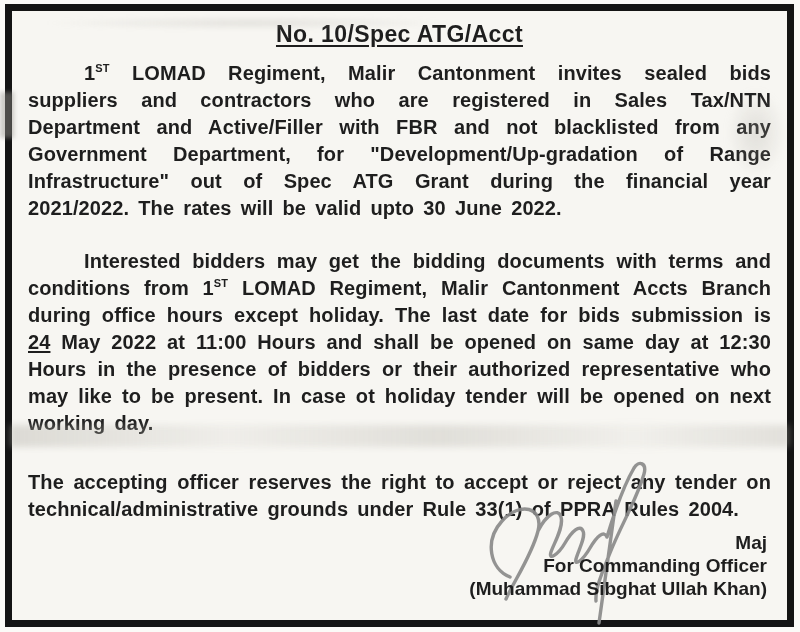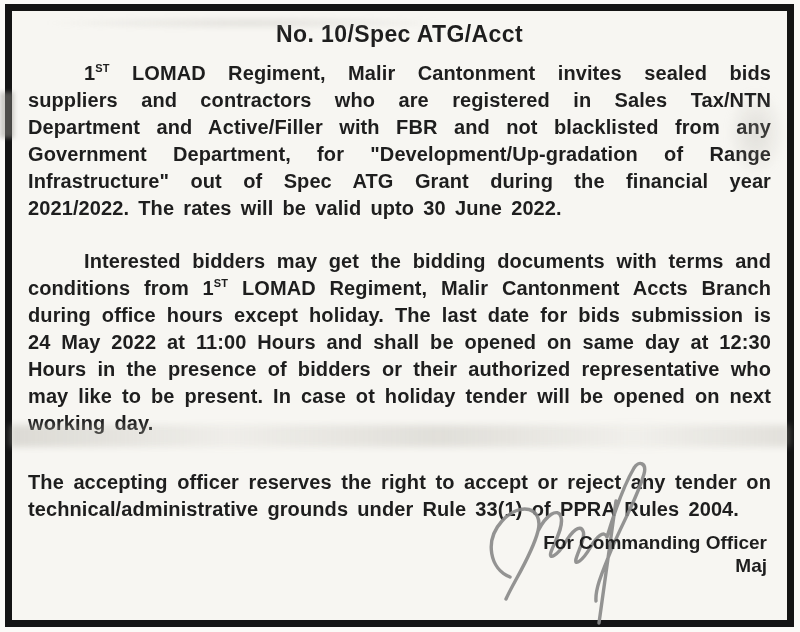--- a/index.html
+++ b/index.html
@@ -22,39 +22,40 @@
     border: 7px solid var(--border);
     background: var(--paper);
     box-sizing: border-box;
     padding: 6px 16px 0 16px;
   }
   .title {
     text-align: center;
     font-size: 23px;
     font-weight: bold;
     color: var(--ink);
+    text-decoration: underline;
     text-underline-offset: 3px;
     letter-spacing: 0.4px;
     margin: 4px 0 12px 0;
   }
   .para {
     margin: 0;
     font-size: 20px;
     font-weight: bold;
     line-height: 27px;
     color: var(--ink);
     text-align: justify;
     word-spacing: 3.5px;
     letter-spacing: 0.1px;
   }
   .para.indent { text-indent: 56px; }
   .para.gap-sm { margin-top: 26px; }
   .para.gap-lg { margin-top: 32px; }
   .para sup { font-size: 0.55em; line-height: 0; margin-top: 12px; }
-  .u-seg { text-underline-offset: 2px; }
+  .u-seg { text-decoration: underline; text-underline-offset: 2px; }
   .sig-block {
     position: relative;
     margin-top: 8px;
     text-align: right;
     font-size: 19px;
     font-weight: bold;
     line-height: 23px;
     color: var(--ink);
     padding-right: 4px;
     z-index: 3;
@@ -126,22 +127,23 @@
                C 149 58, 160 26, 170 9
                C 175 1, 183 4, 180 15
                C 173 40, 157 66, 146 94
                C 138 114, 131 130, 132 142
                M 152 42
                L 135 164" fill="none" stroke="#8a8a8a" stroke-width="3.4" stroke-linecap="round" stroke-linejoin="round" opacity="0.92"></path>
     </svg>
   </div>
 
   <div class="sig-block">
+    <div>Maj</div>
     <div>For Commanding Officer</div>
-    <div>Maj</div>
+    <div>(Muhammad Sibghat Ullah Khan)</div>
   </div>
 
 </div>
 
 <div class="smudge smudge-band"></div>
 <div class="smudge smudge-top"></div>
 <div class="smudge smudge-right"></div>
 <div class="smudge smudge-left-edge"></div>
 
 </body></html>

